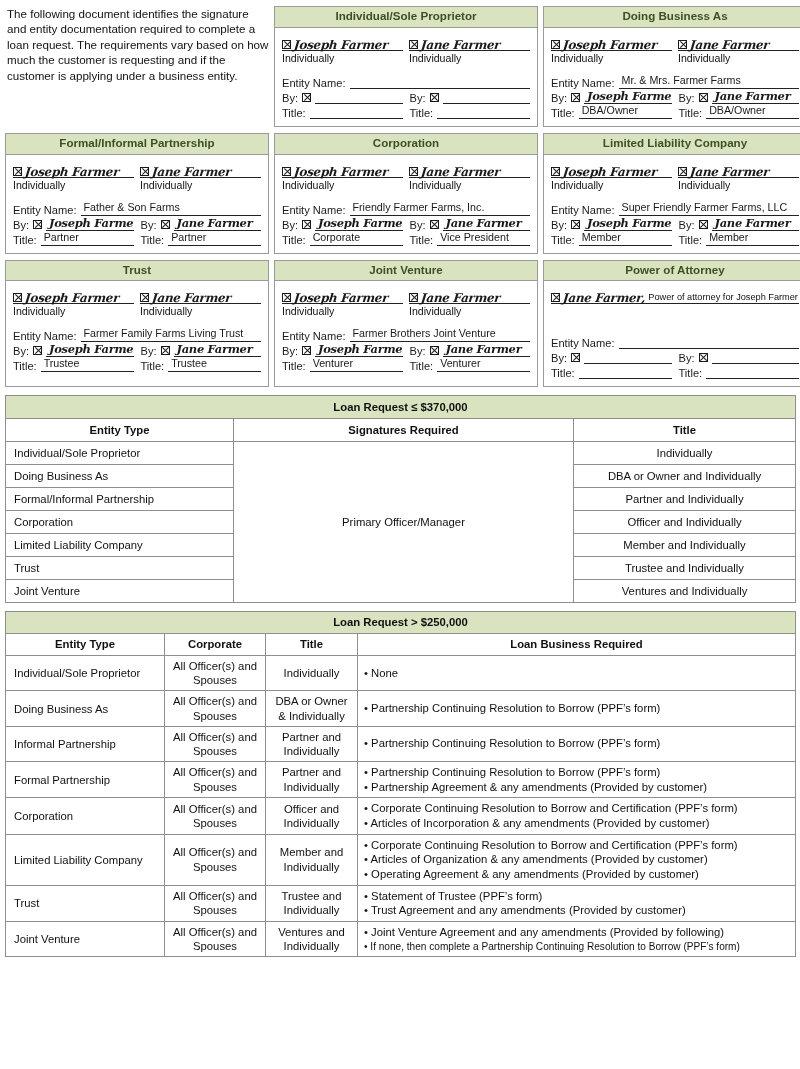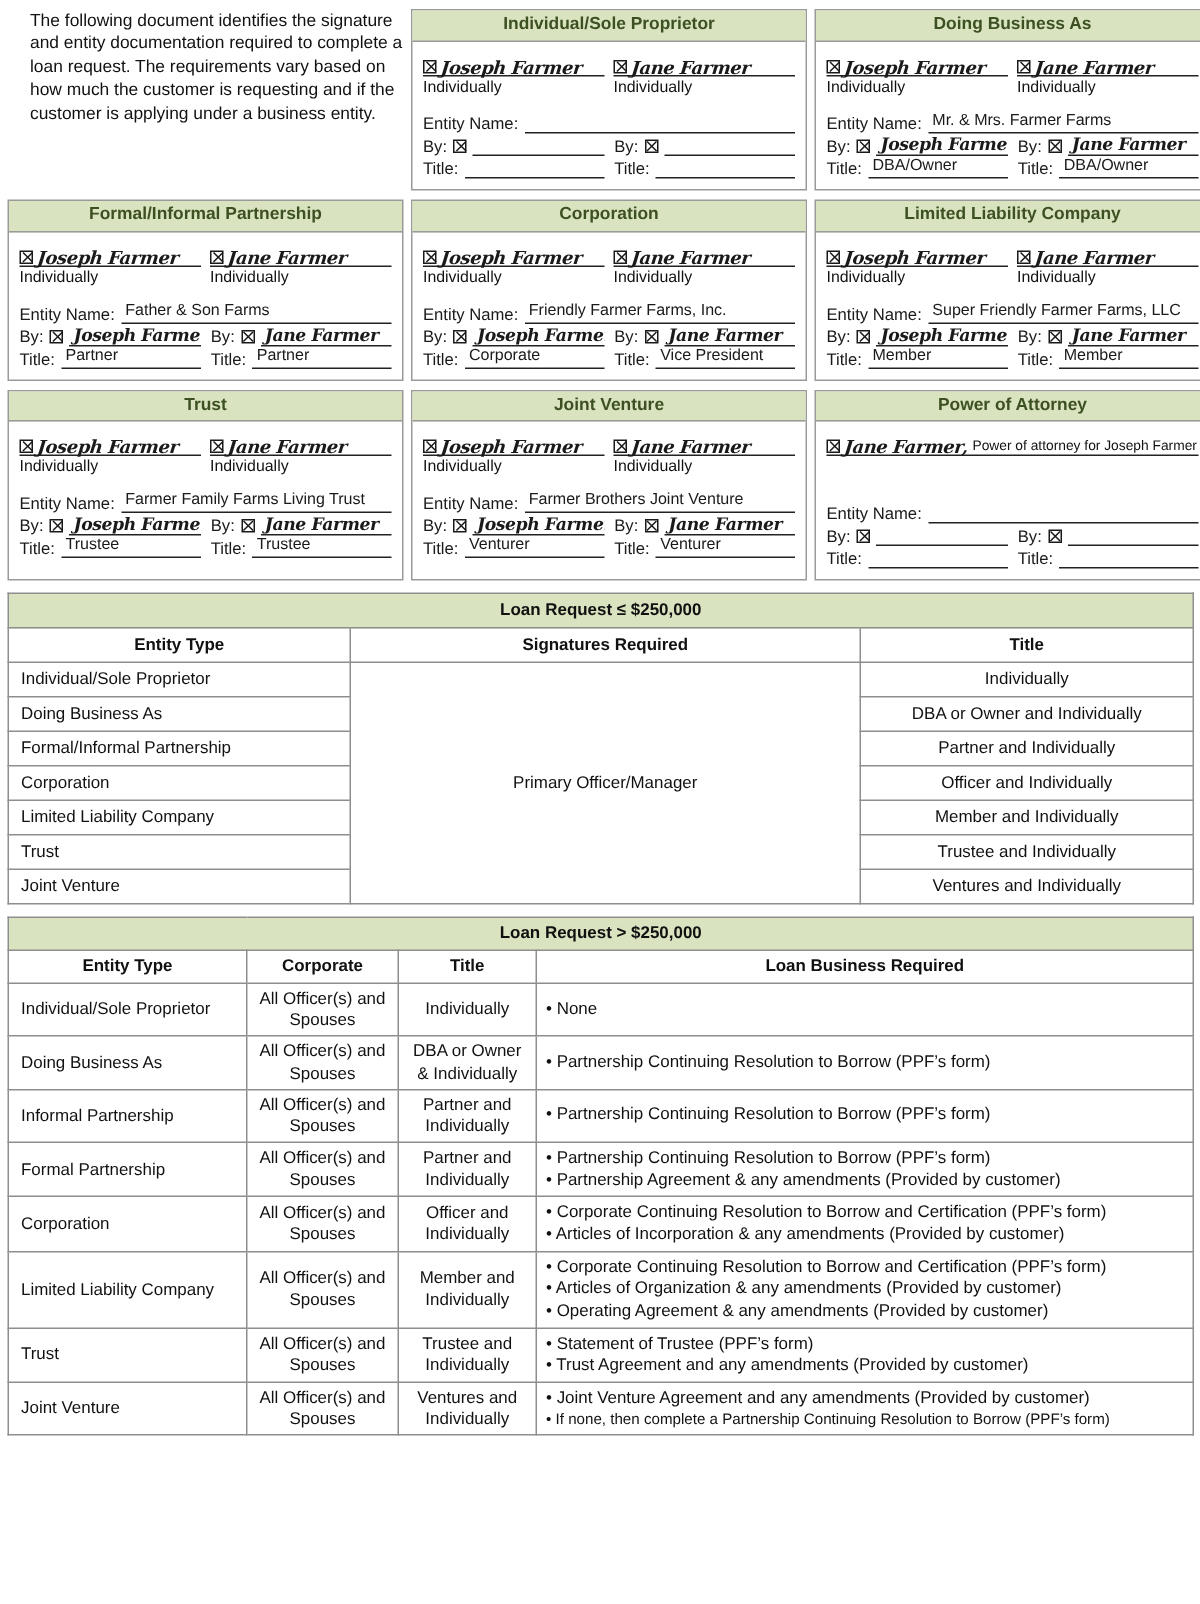--- a/index.html
+++ b/index.html
@@ -28,21 +28,21 @@
     font-size: 12.3px;
     font-weight: bold;
     letter-spacing: -0.1px;
     line-height: 1.15;
     margin: 3px 0 9px 2px;
     color: #111;
   }
   .intro-text {
     font-size: 11.6px;
     line-height: 1.33;
-    margin-left: 15px;
+    margin-left: 2px;
     color: #111;
   }
 
   
   .card {
     width: 264px;
     flex: 0 0 264px;
     border: 1px solid #9a9a9a;
     background: #fff;
   }
@@ -588,21 +588,21 @@
 
   <div class="tbl-wrap">
     <table class="rt t1">
       <colgroup>
         <col style="width:228px;">
         <col style="width:340px;">
         <col style="width:222px;">
       </colgroup>
       <tbody>
         <tr>
-          <td class="tbl-title" colspan="3">Loan Request ≤ $250,000</td>
+          <td class="tbl-title" colspan="3">Loan Request ≤ $370,000</td>
         </tr>
         <tr>
           <td class="colhead">Entity Type</td>
           <td class="colhead">Signatures Required</td>
           <td class="colhead">Title</td>
         </tr>
         <tr>
           <td class="c-left">Individual/Sole Proprietor</td>
           <td class="big-merge" rowspan="7">Primary Officer/Manager</td>
           <td class="c-center">Individually</td>
@@ -720,21 +720,21 @@
             <div>• Statement of Trustee (PPF’s form)</div>
             <div>• Trust Agreement and any amendments (Provided by customer)</div>
           </td>
         </tr>
 
         <tr>
           <td class="ent">Joint Venture</td>
           <td class="sig">All Officer(s) and Spouses</td>
           <td class="ttl">Ventures and Individually</td>
           <td class="docs">
-            <div>• Joint Venture Agreement and any amendments (Provided by customer)</div>
+            <div>• Joint Venture Agreement and any amendments (Provided by following)</div>
             <div class="small">• If none, then complete a Partnership Continuing Resolution to Borrow (PPF’s form)</div>
           </td>
         </tr>
       </tbody>
     </table>
   </div>
 
 </div>
 
 </body></html>

